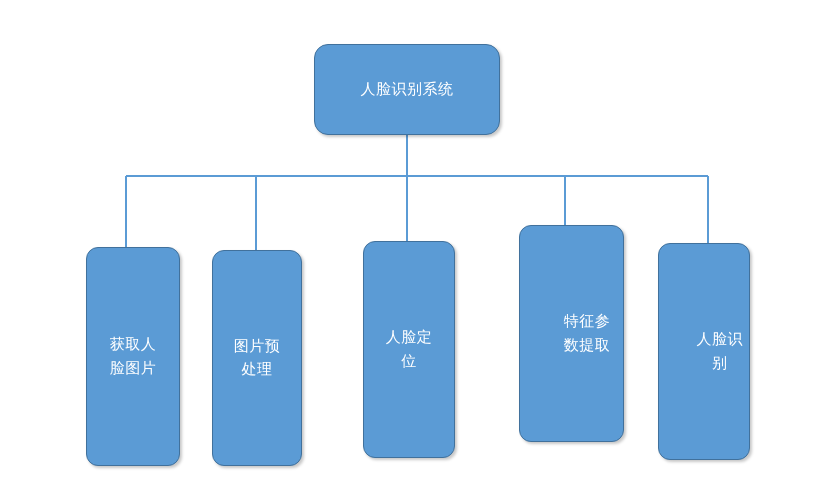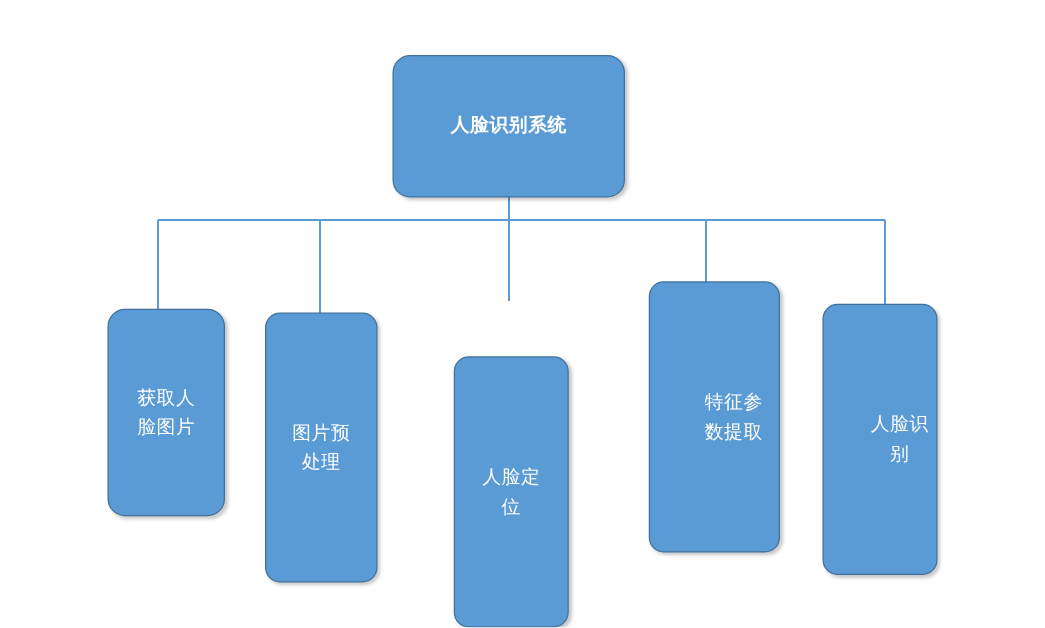--- a/index.html
+++ b/index.html
@@ -60,35 +60,35 @@
       <line x1="407" y1="134" x2="407" y2="176"></line>
       <line x1="126" y1="176" x2="708" y2="176"></line>
       <line x1="126" y1="176" x2="126" y2="247"></line>
       <line x1="256" y1="176" x2="256" y2="250"></line>
       <line x1="407" y1="176" x2="407" y2="241"></line>
       <line x1="565" y1="176" x2="565" y2="243"></line>
       <line x1="708" y1="176" x2="708" y2="243"></line>
     </g>
   </svg>
 
-  <div class="node root" style="left:314px; top:44px; width:186px; height:114px;font-weight:bold;">
+  <div class="node root" style="left:314px; top:44px; width:186px; height:91px;">
     <span class="node-label">人脸识别系统</span>
   </div>
 
-  <div class="node" style="left:86px; top:247px; width:94px; height:166px;border-radius:14px;">
+  <div class="node" style="left:86px; top:247px; width:94px; height:219px;">
     <span class="node-label">获取人
 脸图片</span>
   </div>
 
   <div class="node" style="left:212px; top:250px; width:90px; height:216px;justify-content:center;">
     <span class="node-label">图片预
 处理</span>
   </div>
 
-  <div class="node" style="left:363px; top:241px; width:92px; height:217px;margin-top:44px;">
+  <div class="node" style="left:363px; top:241px; width:92px; height:217px;">
     <span class="node-label">人脸定
 位</span>
   </div>
 
   <div class="node" style="left:519px; top:225px; width:105px; height:217px;padding-left:31px;">
     <span class="node-label">特征参
 数提取</span>
   </div>
 
   <div class="node" style="left:658px; top:243px; width:92px; height:217px;justify-content:flex-end;">

